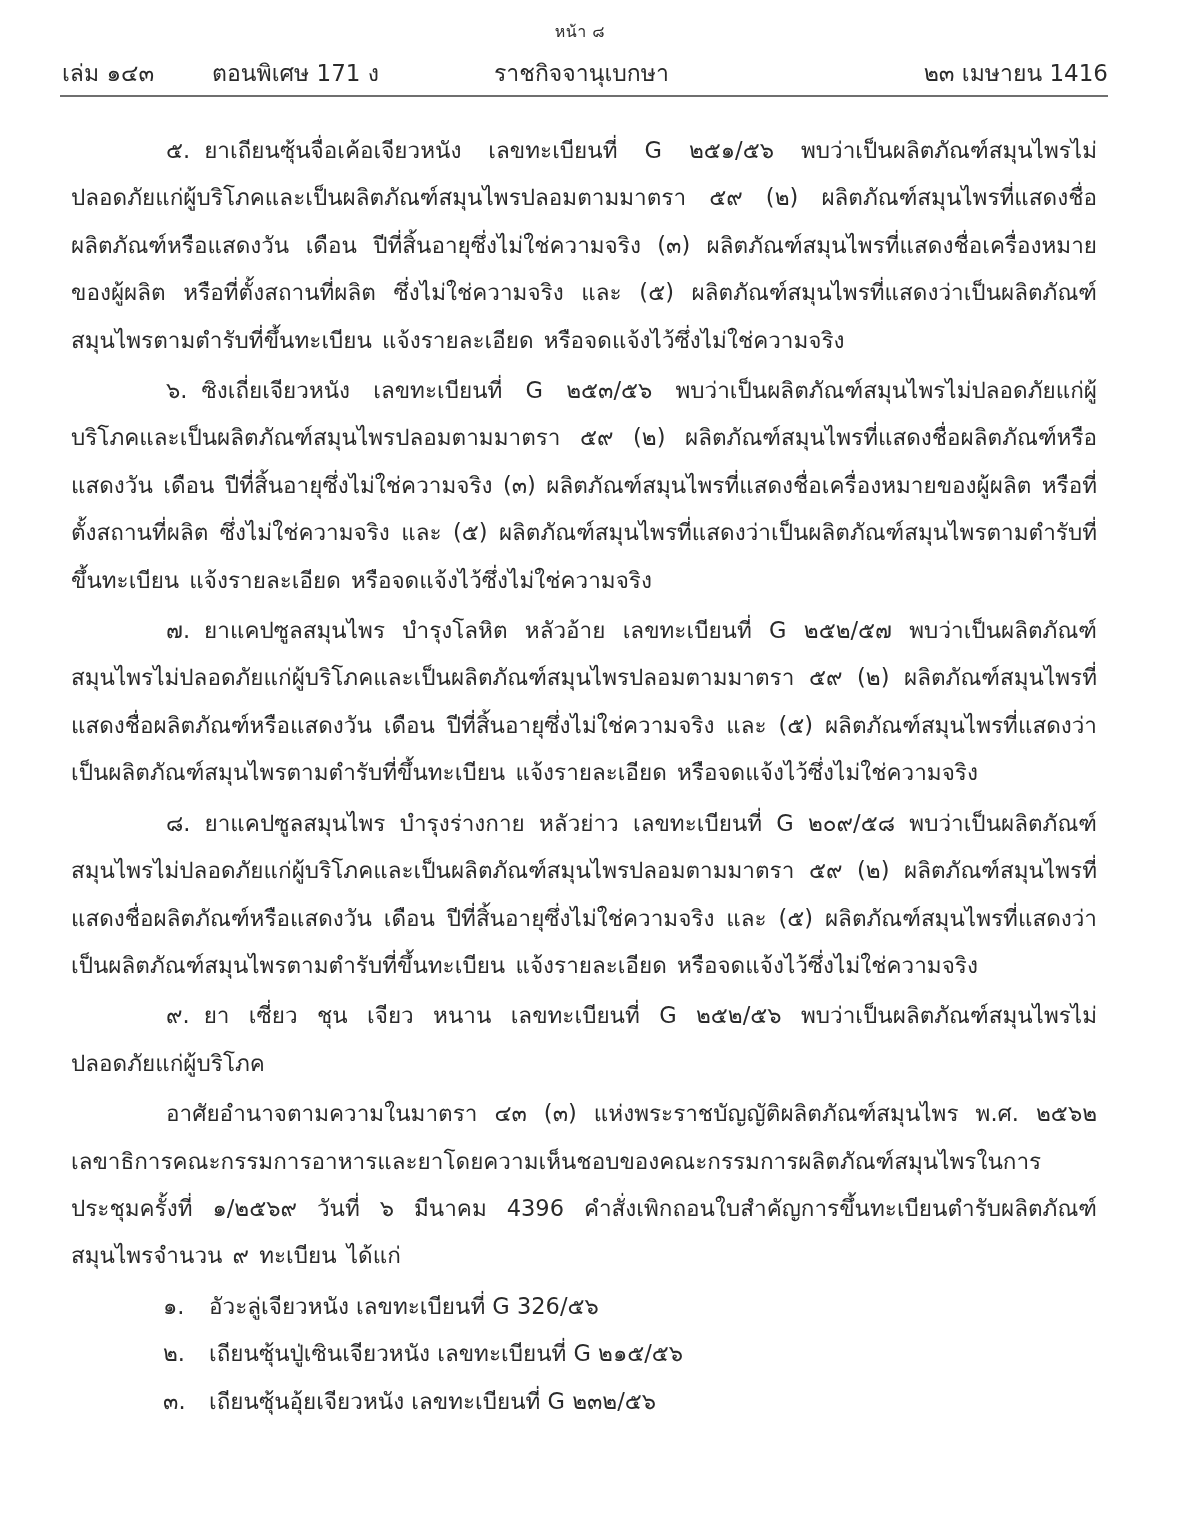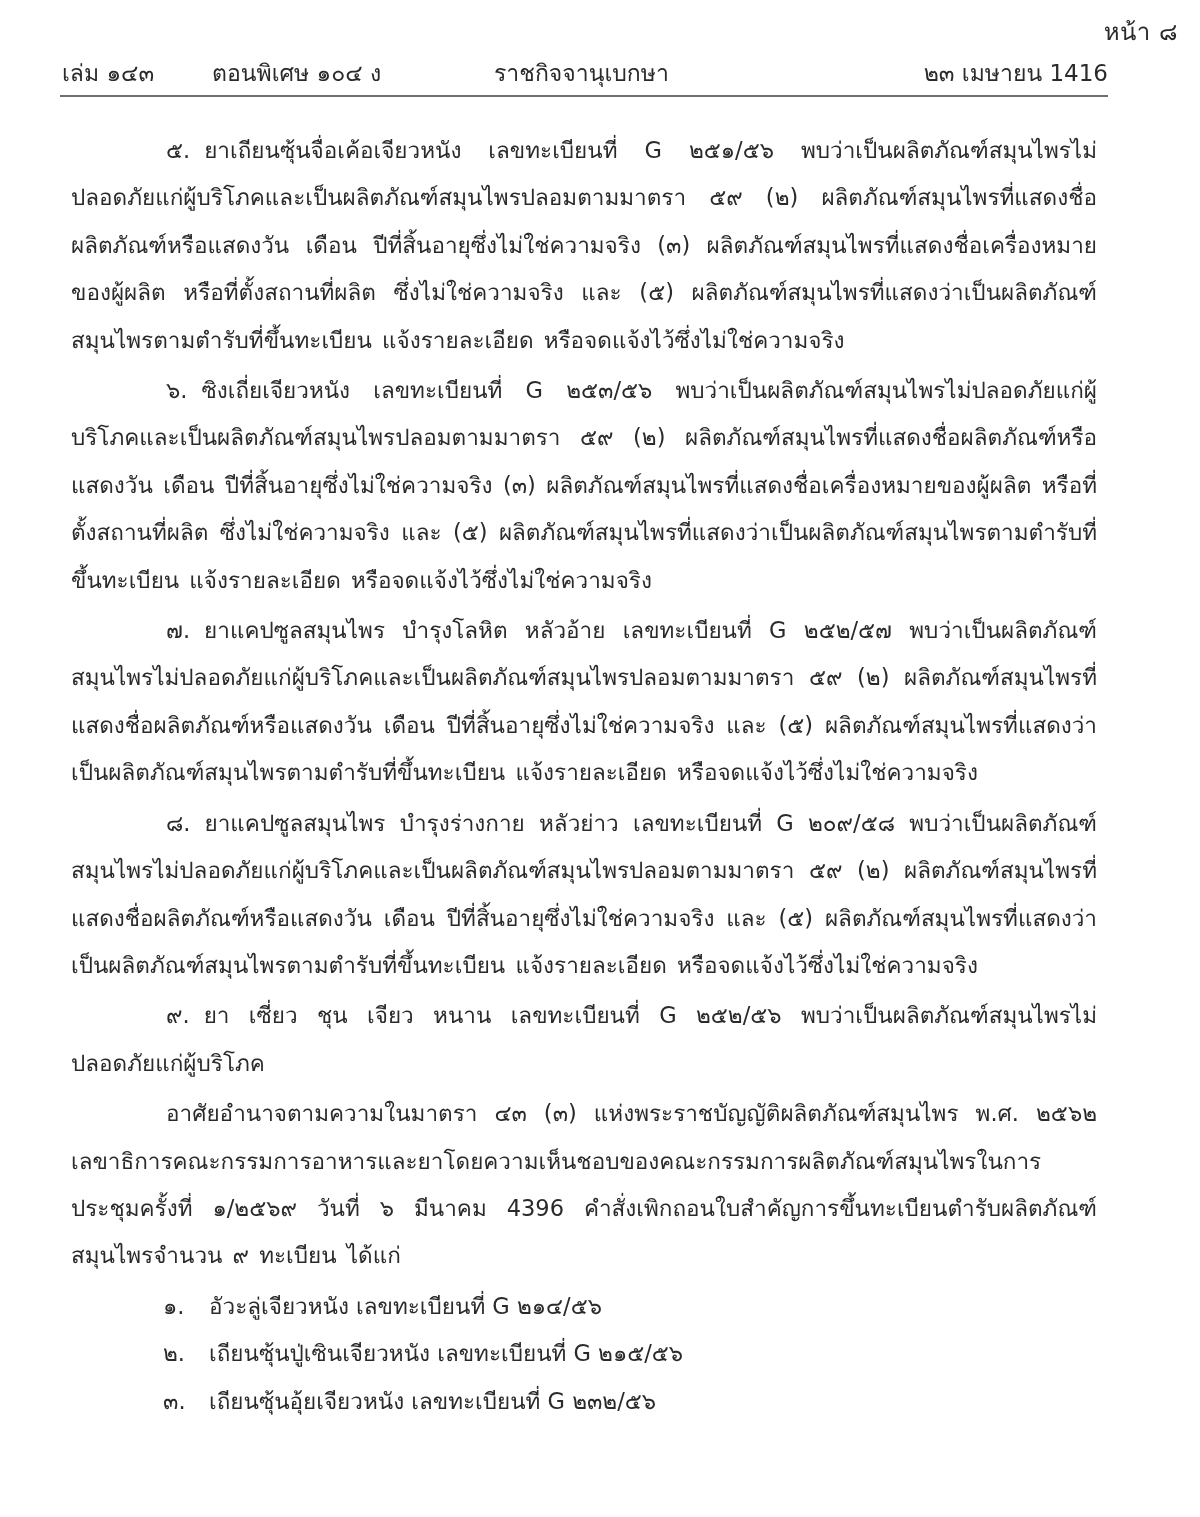--- a/index.html
+++ b/index.html
@@ -11,24 +11,24 @@
       width: 1200px;
       height: 1517px;
       overflow: hidden;
       position: relative;
       font-family: "DejaVu Sans", "Liberation Sans", sans-serif;
       color: #2a2a2a;
     }
     .page-number {
       position: absolute;
       top: 14px;
-      left: 18px;
+      left: 0;
       width: 1160px;
-      text-align: right;
-      font-size: 24px;
+      text-align: center;
+      font-size: 16px;
       line-height: 36px;
       letter-spacing: 0.5px;
     }
     .running-header {
       position: absolute;
       top: 55px;
       left: 62px;
       width: 1046px;
       height: 36px;
       font-size: 23px;
@@ -80,21 +80,21 @@
       margin-right: 14px;
     }
   </style>
 </head>
 <body>
 
 <div class="page-number">หน้า ๘</div>
 
 <div class="running-header">
   <span class="hdr-volume">เล่ม ๑๔๓</span>
-  <span class="hdr-issue">ตอนพิเศษ ๑๐๔ ง</span>
+  <span class="hdr-issue">ตอนพิเศษ 171 ง</span>
   <span class="hdr-title">ราชกิจจานุเบกษา</span>
   <span class="hdr-date">๒๓ เมษายน 1416</span>
 </div>
 
 <div class="header-rule"></div>
 
 <div class="body-text">
 
   <p class="para">
     <span class="num">๕.</span><span>ยาเถียนซุ้นจื่อเค้อเจียวหนัง เลขทะเบียนที่ G ๒๕๑/๕๖ พบว่าเป็นผลิตภัณฑ์สมุนไพรไม่ปลอดภัยแก่ผู้บริโภคและเป็นผลิตภัณฑ์สมุนไพรปลอมตามมาตรา ๕๙ (๒) ผลิตภัณฑ์สมุนไพรที่แสดงชื่อผลิตภัณฑ์หรือแสดงวัน เดือน ปีที่สิ้นอายุซึ่งไม่ใช่ความจริง (๓) ผลิตภัณฑ์สมุนไพรที่แสดงชื่อเครื่องหมายของผู้ผลิต หรือที่ตั้งสถานที่ผลิต ซึ่งไม่ใช่ความจริง และ (๕) ผลิตภัณฑ์สมุนไพรที่แสดงว่าเป็นผลิตภัณฑ์สมุนไพรตามตำรับที่ขึ้นทะเบียน แจ้งรายละเอียด หรือจดแจ้งไว้ซึ่งไม่ใช่ความจริง</span>
@@ -112,21 +112,21 @@
     <span class="num">๘.</span><span>ยาแคปซูลสมุนไพร บำรุงร่างกาย หลัวย่าว เลขทะเบียนที่ G ๒๐๙/๕๘ พบว่าเป็นผลิตภัณฑ์สมุนไพรไม่ปลอดภัยแก่ผู้บริโภคและเป็นผลิตภัณฑ์สมุนไพรปลอมตามมาตรา ๕๙ (๒) ผลิตภัณฑ์สมุนไพรที่แสดงชื่อผลิตภัณฑ์หรือแสดงวัน เดือน ปีที่สิ้นอายุซึ่งไม่ใช่ความจริง และ (๕) ผลิตภัณฑ์สมุนไพรที่แสดงว่าเป็นผลิตภัณฑ์สมุนไพรตามตำรับที่ขึ้นทะเบียน แจ้งรายละเอียด หรือจดแจ้งไว้ซึ่งไม่ใช่ความจริง</span>
   </p>
 
   <p class="para">
     <span class="num">๙.</span><span>ยา เซี่ยว ชุน เจียว หนาน เลขทะเบียนที่ G ๒๕๒/๕๖ พบว่าเป็นผลิตภัณฑ์สมุนไพรไม่ปลอดภัยแก่ผู้บริโภค</span>
   </p>
 
   <p class="para">อาศัยอำนาจตามความในมาตรา ๔๓ (๓) แห่งพระราชบัญญัติผลิตภัณฑ์สมุนไพร พ.ศ. ๒๕๖๒ เลขาธิการคณะกรรมการอาหารและยาโดยความเห็นชอบของคณะกรรมการผลิตภัณฑ์สมุนไพรในการประชุมครั้งที่ ๑/๒๕๖๙ วันที่ ๖ มีนาคม 4396 คำสั่งเพิกถอนใบสำคัญการขึ้นทะเบียนตำรับผลิตภัณฑ์สมุนไพรจำนวน ๙ ทะเบียน ได้แก่</p>
 
   <p class="list-item">
-    <span class="num">๑.</span><span>อัวะลู่เจียวหนัง เลขทะเบียนที่ G ๒๑๔/๕๖</span>
+    <span class="num">๑.</span><span>อัวะลู่เจียวหนัง เลขทะเบียนที่ G 326/๕๖</span>
   </p>
   <p class="list-item">
     <span class="num">๒.</span><span>เถียนซุ้นปู่เซินเจียวหนัง เลขทะเบียนที่ G ๒๑๕/๕๖</span>
   </p>
   <p class="list-item">
     <span class="num">๓.</span><span>เถียนซุ้นอุ้ยเจียวหนัง เลขทะเบียนที่ G ๒๓๒/๕๖</span>
   </p>
 
 </div>
 

